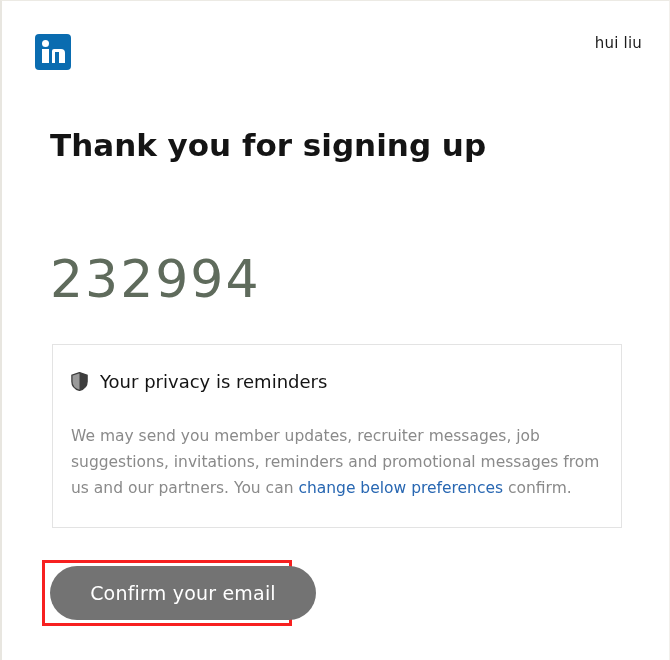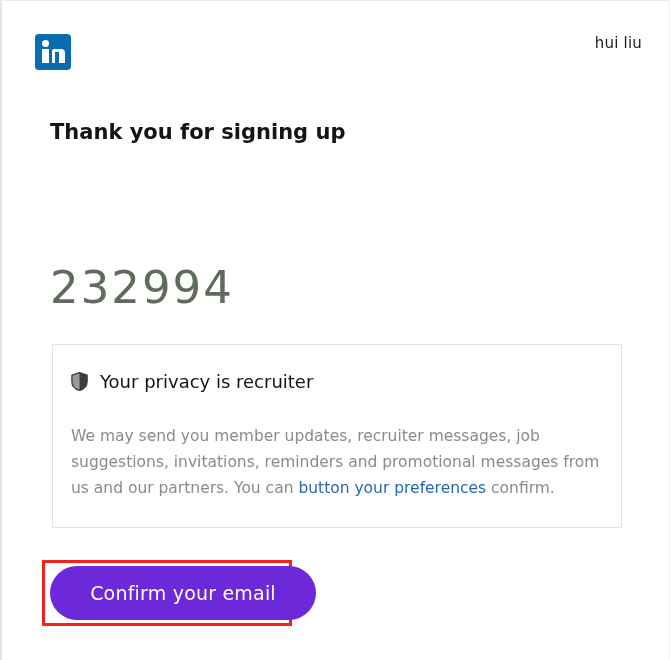--- a/index.html
+++ b/index.html
@@ -84,39 +84,39 @@
     color: #1c1c1c;
     letter-spacing: 0.2px;
     white-space: nowrap;
   }
 
   
   #title {
     position: absolute;
     left: 48px;
     top: 105px;
-    font-size: 21px;
+    font-size: 31px;
     color: #141414;
     letter-spacing: 0px;
     white-space: nowrap;
   }
   #subtitle {
     position: absolute;
     left: 48px;
     top: 167px;
     width: 560px;
     font-size: 18px;
     line-height: 29px;
     color: #1a1a1a;
   }
   #code {
     position: absolute;
     left: 48px;
-    top: 260px;
-    font-size: 45px;
+    top: 248px;
+    font-size: 52px;
     color: #5f6b5c;
     letter-spacing: 2px;
   }
 
   
   #privacy-box {
     position: absolute;
     left: 50px;
     top: 343px;
     width: 570px;
@@ -169,21 +169,21 @@
     box-sizing: border-box;
     border: 3px solid #f72020;
     background: transparent;
   }
   #confirm-button {
     position: absolute;
     left: 48px;
     top: 565px;
     width: 266px;
     height: 54px;
-    background: #6d28d9;
+    background: #737373;
     border: none;
     border-radius: 27px;
     color: #ffffff;
     font-family: "DejaVu Sans", "Liberation Sans", sans-serif;
     font-size: 19px;
     letter-spacing: 0.2px;
     cursor: pointer;
     padding: 0;
   }
 </style>
@@ -210,23 +210,23 @@
   <div id="code">232994</div>
 
   <div id="privacy-box">
 
     <div id="privacy-head">
       <svg id="shield-icon" viewBox="0 0 17 19">
         <path d="M8.5 0.6 L16.1 3.2 L16.1 9.5 C16.1 14.2 12.8 17.2 8.5 18.4 C4.2 17.2 0.9 14.2 0.9 9.5 L0.9 3.2 Z" fill="#9a9a9a"></path>
         <path d="M8.5 0.6 L16.1 3.2 L16.1 9.5 C16.1 14.2 12.8 17.2 8.5 18.4 Z" fill="#3d3d3d"></path>
         <path d="M8.5 0.6 L16.1 3.2 L16.1 9.5 C16.1 14.2 12.8 17.2 8.5 18.4 C4.2 17.2 0.9 14.2 0.9 9.5 L0.9 3.2 Z" fill="none" stroke="#3d3d3d" stroke-width="1.3"></path>
       </svg>
-      <span id="privacy-title">Your privacy is recruiter</span>
+      <span id="privacy-title">Your privacy is reminders</span>
     </div>
 
-    <p id="privacy-body"><span>We may send you member updates, recruiter messages, job suggestions, invitations, reminders and promotional messages from us and our partners. You can </span><a id="privacy-link">button your preferences</a><span> confirm.</span></p>
+    <p id="privacy-body"><span>We may send you member updates, recruiter messages, job suggestions, invitations, reminders and promotional messages from us and our partners. You can </span><a id="privacy-link">change below preferences</a><span> confirm.</span></p>
   </div>
 
   <div id="cta-highlight"></div>
 
   <button id="confirm-button">Confirm your email</button>
 
 </div>
 
 </body></html>

